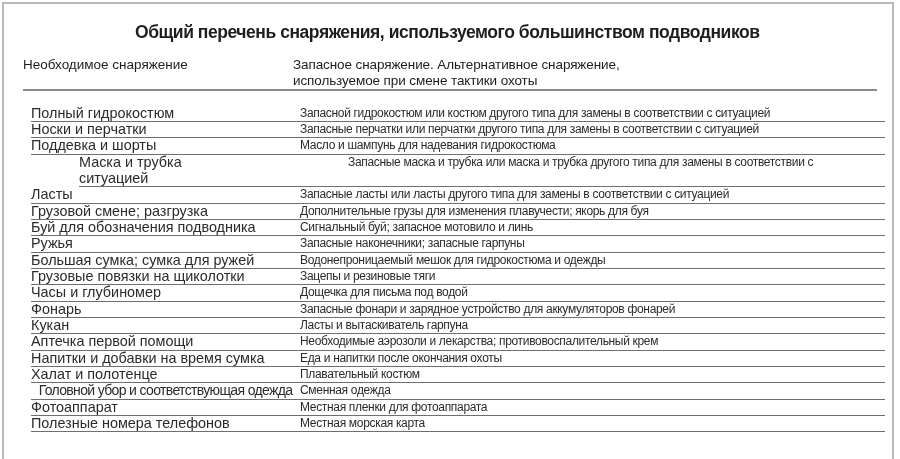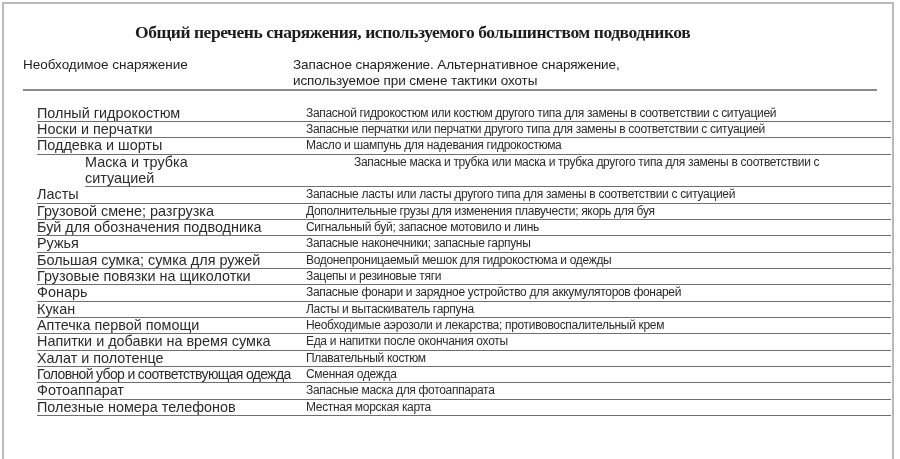--- a/index.html
+++ b/index.html
@@ -28,21 +28,20 @@
     .title {
       position: absolute;
       left: 135px;
       top: 21px;
       white-space: nowrap;
       font-weight: bold;
       font-size: 17.5px;
       letter-spacing: -0.45px;
       color: #1d1d1d;
       line-height: 22px;
-      font-family: Liberation Serif, serif;
     }
     .hdr {
       position: absolute;
       top: 57px;
       font-weight: normal;
       font-size: 13.5px;
       line-height: 16px;
       color: #1d1d1d;
       white-space: nowrap;
     }
@@ -51,41 +50,41 @@
     .hdr-rule {
       position: absolute;
       left: 23px;
       top: 89px;
       width: 854px;
       height: 0;
       border-top: 2px solid #8a8a8a;
     }
     .rows {
       position: absolute;
-      left: 37px;
+      left: 31px;
       top: 105.6px;
       width: 854px;
     }
     .row {
       display: flex;
       height: 16.35px;
       box-sizing: border-box;
       border-bottom: 1.3px solid #6f6f6f;
       line-height: 15px;
       white-space: nowrap;
     }
     .row.double { height: 32.7px; margin-left: 48px; }
     .cell-req {
       width: 269px;
       flex: none;
       font-size: 14.4px;
       overflow: visible;
     }
     .cell-req .line { display: block; height: 16.35px; }
-    .cell-req.condensed { font-size: 14px; letter-spacing: -0.65px; }
+    .cell-req.condensed { font-size: 14px; letter-spacing: -0.65px; text-align: center; }
     .cell-alt {
       flex: 1;
       font-size: 12px;
       letter-spacing: -0.32px;
     }
   </style>
 </head>
 <body>
 
 <div class="frame"></div>
@@ -139,20 +138,24 @@
   </div>
   <div class="row">
     <div class="cell-req">Большая сумка; сумка для ружей</div>
     <div class="cell-alt">Водонепроницаемый мешок для гидрокостюма и одежды</div>
   </div>
   <div class="row">
     <div class="cell-req">Грузовые повязки на щиколотки</div>
     <div class="cell-alt">Зацепы и резиновые тяги</div>
   </div>
   <div class="row">
+    <div class="cell-req">Часы и глубиномер</div>
+    <div class="cell-alt">Дощечка для письма под водой</div>
+  </div>
+  <div class="row">
     <div class="cell-req">Фонарь</div>
     <div class="cell-alt">Запасные фонари и зарядное устройство для аккумуляторов фонарей</div>
   </div>
   <div class="row">
     <div class="cell-req">Кукан</div>
     <div class="cell-alt">Ласты и вытаскиватель гарпуна</div>
   </div>
   <div class="row">
     <div class="cell-req">Аптечка первой помощи</div>
     <div class="cell-alt">Необходимые аэрозоли и лекарства; противовоспалительный крем</div>
@@ -164,19 +167,19 @@
   <div class="row">
     <div class="cell-req">Халат и полотенце</div>
     <div class="cell-alt">Плавательный костюм</div>
   </div>
   <div class="row">
     <div class="cell-req condensed">Головной убор и соответствующая одежда</div>
     <div class="cell-alt">Сменная одежда</div>
   </div>
   <div class="row">
     <div class="cell-req">Фотоаппарат</div>
-    <div class="cell-alt">Запасные маска для фотоаппарата</div>
+    <div class="cell-alt">Местная пленки для фотоаппарата</div>
   </div>
   <div class="row">
     <div class="cell-req">Полезные номера телефонов</div>
     <div class="cell-alt">Местная морская карта</div>
   </div>
 </div>
 
 </body></html>

